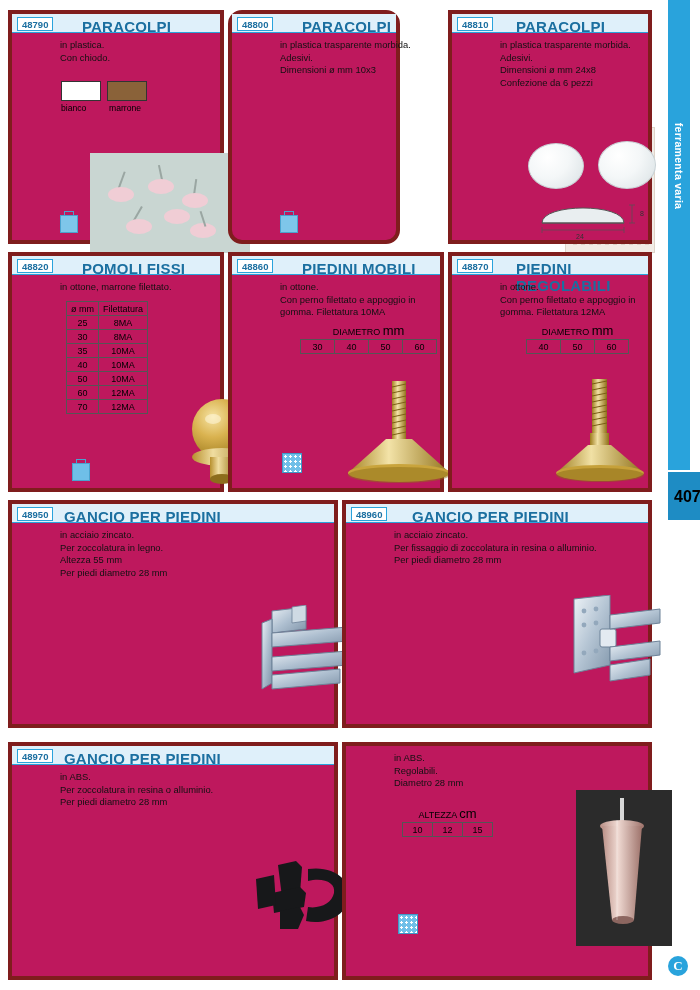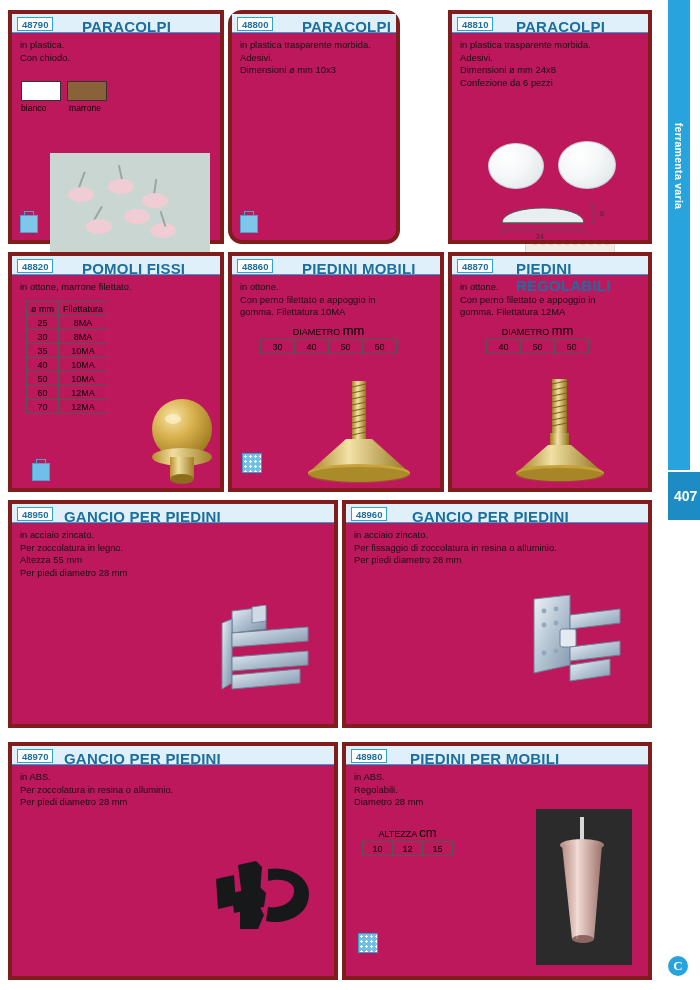--- a/index.html
+++ b/index.html
@@ -42,21 +42,21 @@
   }
   .rail-tab {
     position: absolute;
     right: 0; top: 472px;
     width: 32px; height: 48px;
     background: #1e8cc4;
   }
   .rail-tab span {
     position: absolute;
     left: 6px; top: 16px;
-    color:#ffffff; font-size: 14px; font-weight: 700;
+    color:#000000; font-size: 16px; font-weight: 700;
   }
   .rail-logo {
     position: absolute;
     right: 12px; bottom: 14px;
     width: 20px; height: 20px;
     border-radius: 50%;
     background: #29a3dc;
     color: #fff;
     font-size: 13px;
     font-weight: 700;
@@ -90,21 +90,21 @@
   }
   .title {
     position: absolute;
     left: 62px; top: 4px;
     color: #1b6fa0;
     font-size: 15px;
     font-weight: 700;
     letter-spacing: .2px;
     padding-left: 8px;
   }
-  .card-body { position: relative; width: 100%; }
+  .card-body { position: relative; width: 100%; margin-left: 40px; }
   .desc {
     position: absolute;
     left: 8px; top: 6px;
     font-size: 9.4px;
     line-height: 12.6px;
     color: #111;
   }
   .desc div { white-space: nowrap; }
 
   
@@ -582,24 +582,20 @@
           <path d="M24,34 L52,28 L58,34 L56,48 L26,54 Z"></path>
           <path d="M32,52 L52,48 L56,56 L50,70 L32,70 Z"></path>
           <path d="M60,10 C86,6 106,22 100,42 C96,58 76,66 58,62 L60,48 C72,50 84,44 86,34 C88,24 76,18 60,22 Z"></path>
           <path d="M8,20 L26,16 L28,46 L10,50 Z"></path>
         </g>
       </svg>
     </div>
   </div>
 
   <div class="card" style="left:342px; top:742px; width:310px; height:238px;">
-    <div class="card-head">
-      <div class="code">48980</div>
-      <div class="title" style="left:56px;">PIEDINI PER MOBILI</div>
-    </div>
     <div class="card-body" style="height:217px;">
       <div class="desc">
         <div>in ABS.</div>
         <div>Regolabili.</div>
         <div>Diametro 28 mm</div>
       </div>
 
       <div class="htab" style="left:16px; top:60px;">
         <div class="cap">
           <span>ALTEZZA</span>

